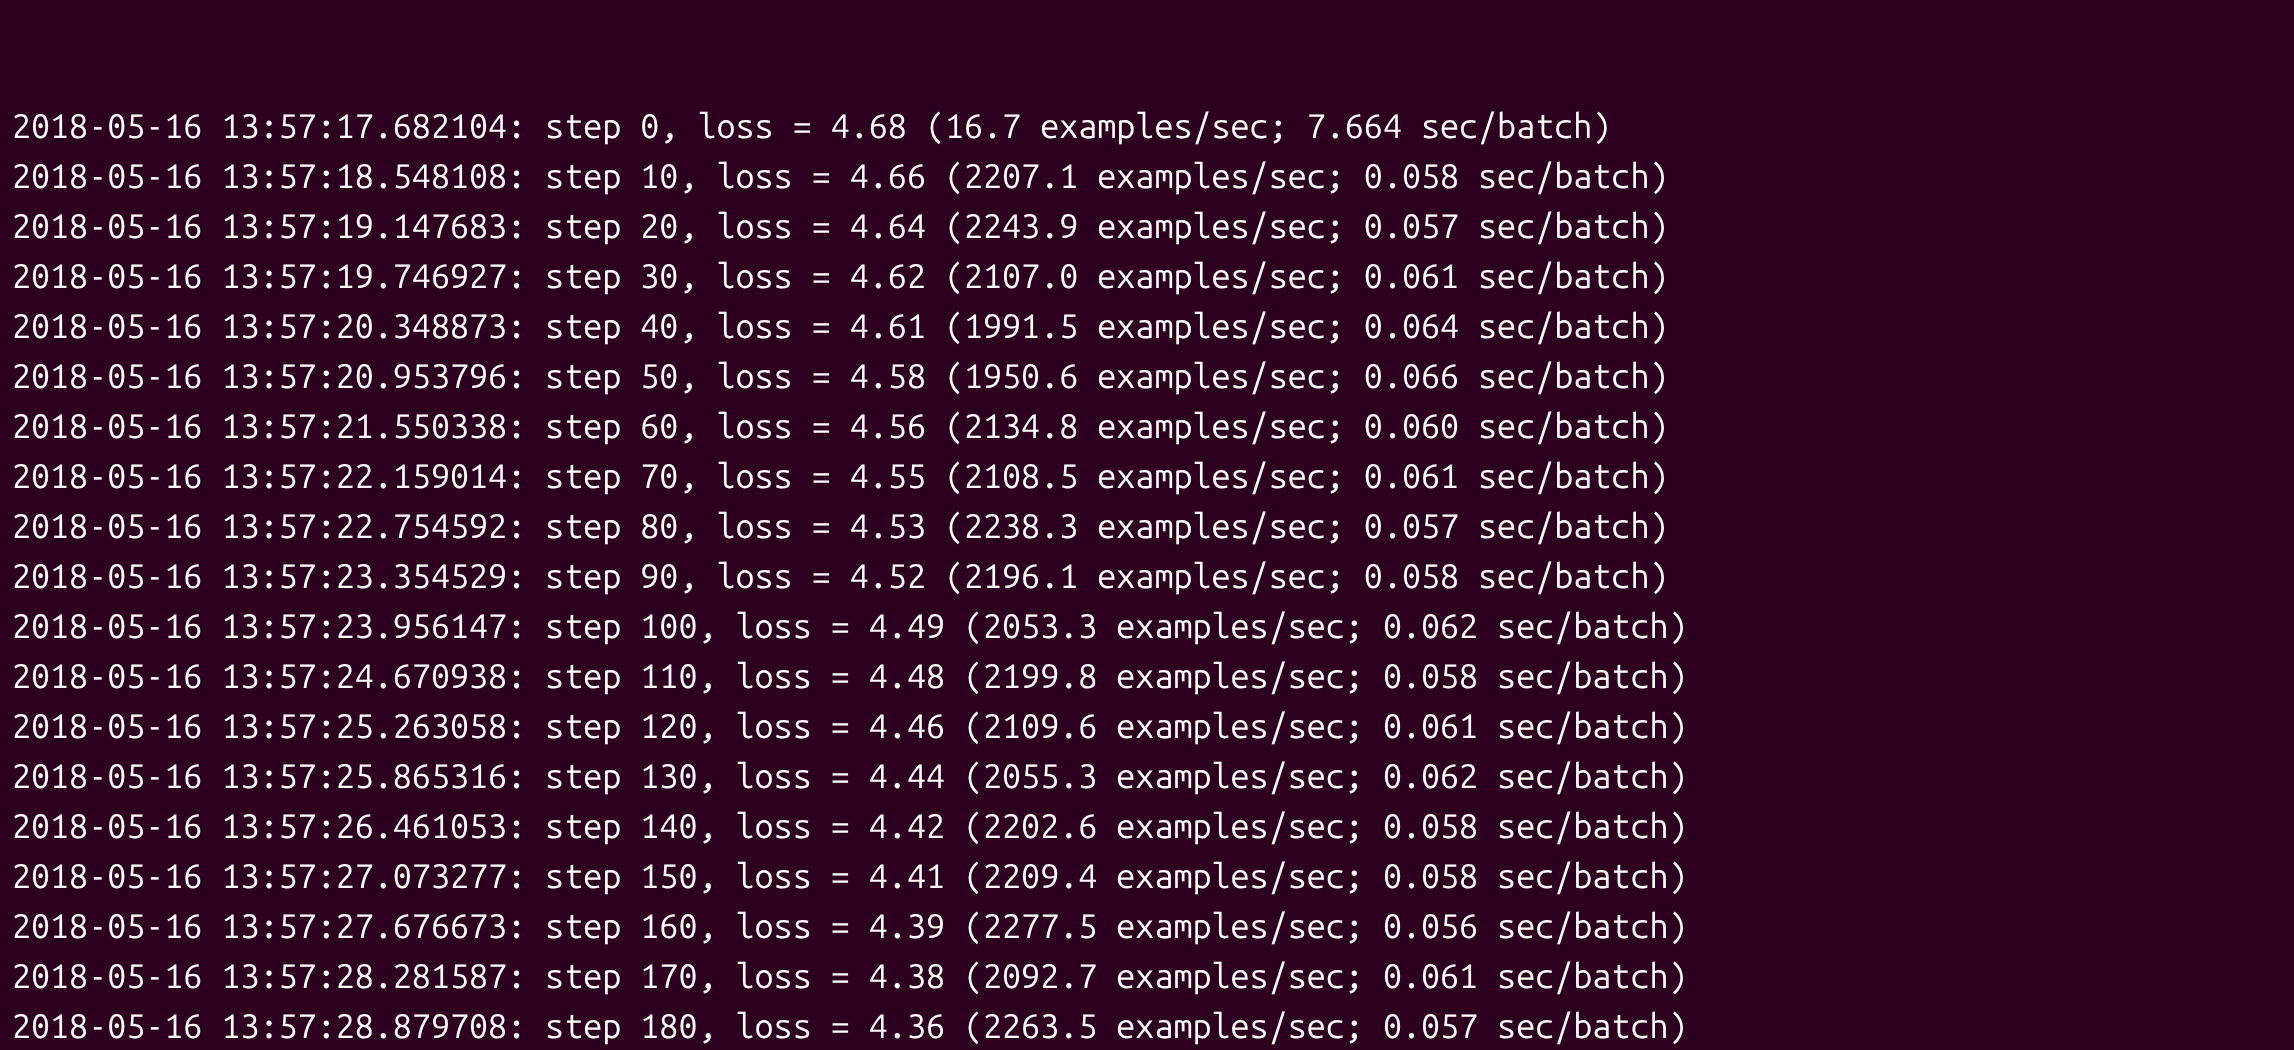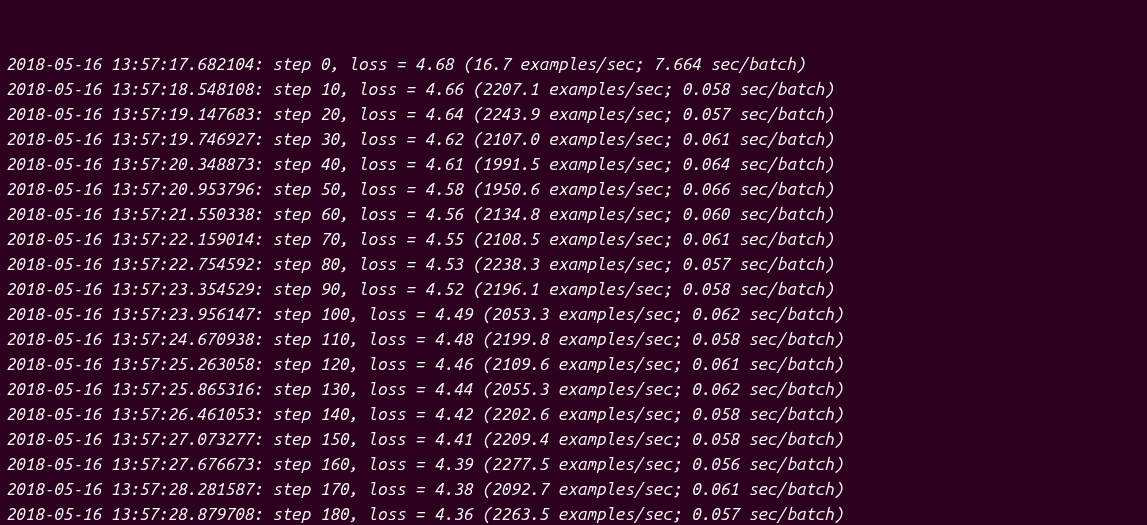--- a/index.html
+++ b/index.html
@@ -14,20 +14,19 @@
       font-size: 17px;
       line-height: 1.47;
       padding: 2px 6px;
       white-space: pre;
       width: 1147px;
       height: 525px;
       overflow: hidden;
     }
     .log-line {
       display: block;
-      font-style: italic;
     }
   </style>
 </head>
 <body>
 
 <div id="terminal"><span class="log-line">2018-05-16 13:57:17.682104: step 0, loss = 4.68 (16.7 examples/sec; 7.664 sec/batch)</span><span class="log-line">2018-05-16 13:57:18.548108: step 10, loss = 4.66 (2207.1 examples/sec; 0.058 sec/batch)</span><span class="log-line">2018-05-16 13:57:19.147683: step 20, loss = 4.64 (2243.9 examples/sec; 0.057 sec/batch)</span><span class="log-line">2018-05-16 13:57:19.746927: step 30, loss = 4.62 (2107.0 examples/sec; 0.061 sec/batch)</span><span class="log-line">2018-05-16 13:57:20.348873: step 40, loss = 4.61 (1991.5 examples/sec; 0.064 sec/batch)</span><span class="log-line">2018-05-16 13:57:20.953796: step 50, loss = 4.58 (1950.6 examples/sec; 0.066 sec/batch)</span><span class="log-line">2018-05-16 13:57:21.550338: step 60, loss = 4.56 (2134.8 examples/sec; 0.060 sec/batch)</span><span class="log-line">2018-05-16 13:57:22.159014: step 70, loss = 4.55 (2108.5 examples/sec; 0.061 sec/batch)</span><span class="log-line">2018-05-16 13:57:22.754592: step 80, loss = 4.53 (2238.3 examples/sec; 0.057 sec/batch)</span><span class="log-line">2018-05-16 13:57:23.354529: step 90, loss = 4.52 (2196.1 examples/sec; 0.058 sec/batch)</span><span class="log-line">2018-05-16 13:57:23.956147: step 100, loss = 4.49 (2053.3 examples/sec; 0.062 sec/batch)</span><span class="log-line">2018-05-16 13:57:24.670938: step 110, loss = 4.48 (2199.8 examples/sec; 0.058 sec/batch)</span><span class="log-line">2018-05-16 13:57:25.263058: step 120, loss = 4.46 (2109.6 examples/sec; 0.061 sec/batch)</span><span class="log-line">2018-05-16 13:57:25.865316: step 130, loss = 4.44 (2055.3 examples/sec; 0.062 sec/batch)</span><span class="log-line">2018-05-16 13:57:26.461053: step 140, loss = 4.42 (2202.6 examples/sec; 0.058 sec/batch)</span><span class="log-line">2018-05-16 13:57:27.073277: step 150, loss = 4.41 (2209.4 examples/sec; 0.058 sec/batch)</span><span class="log-line">2018-05-16 13:57:27.676673: step 160, loss = 4.39 (2277.5 examples/sec; 0.056 sec/batch)</span><span class="log-line">2018-05-16 13:57:28.281587: step 170, loss = 4.38 (2092.7 examples/sec; 0.061 sec/batch)</span><span class="log-line">2018-05-16 13:57:28.879708: step 180, loss = 4.36 (2263.5 examples/sec; 0.057 sec/batch)</span></div>
 
 
 </body></html>

